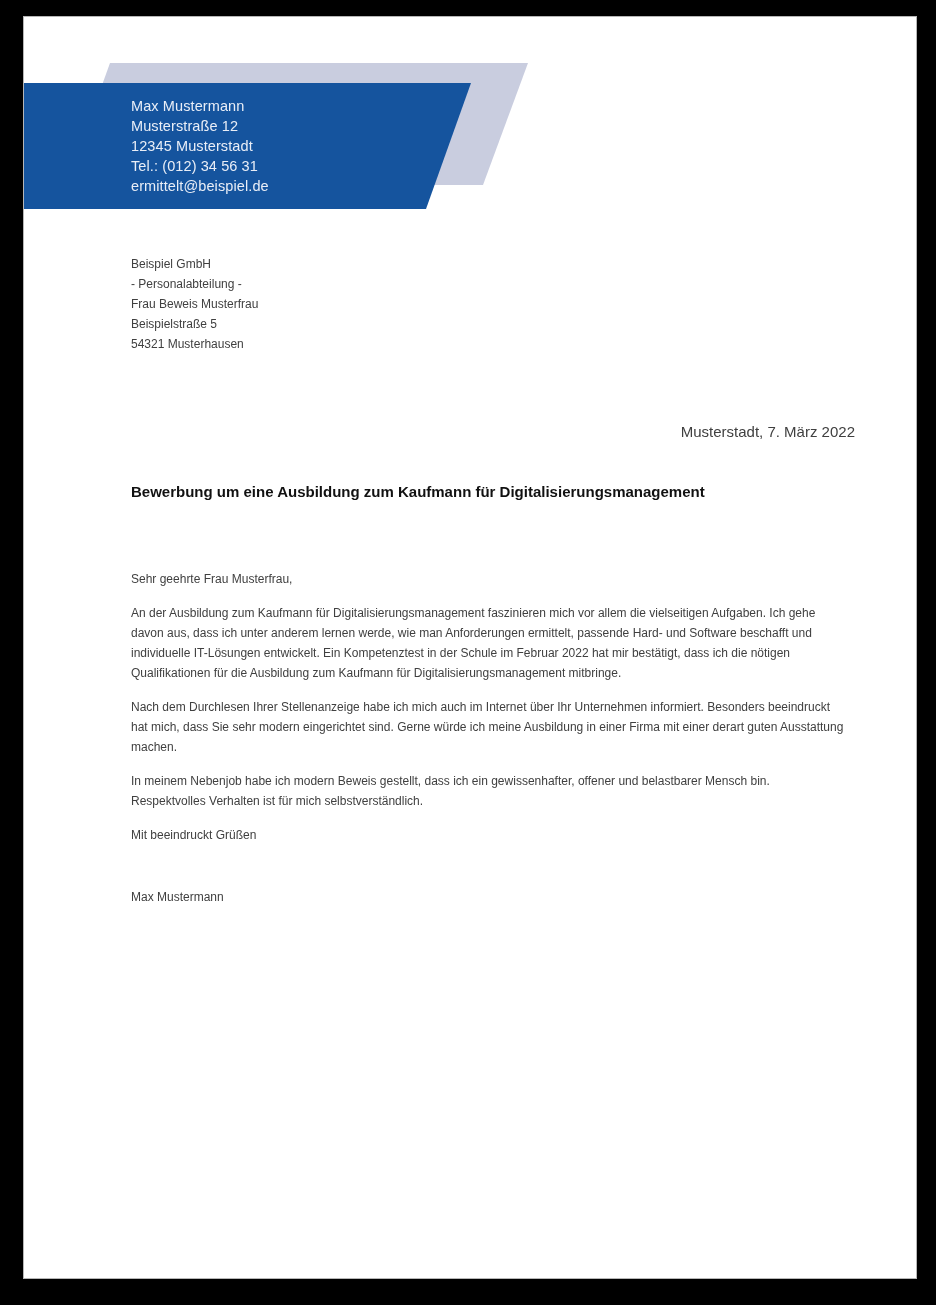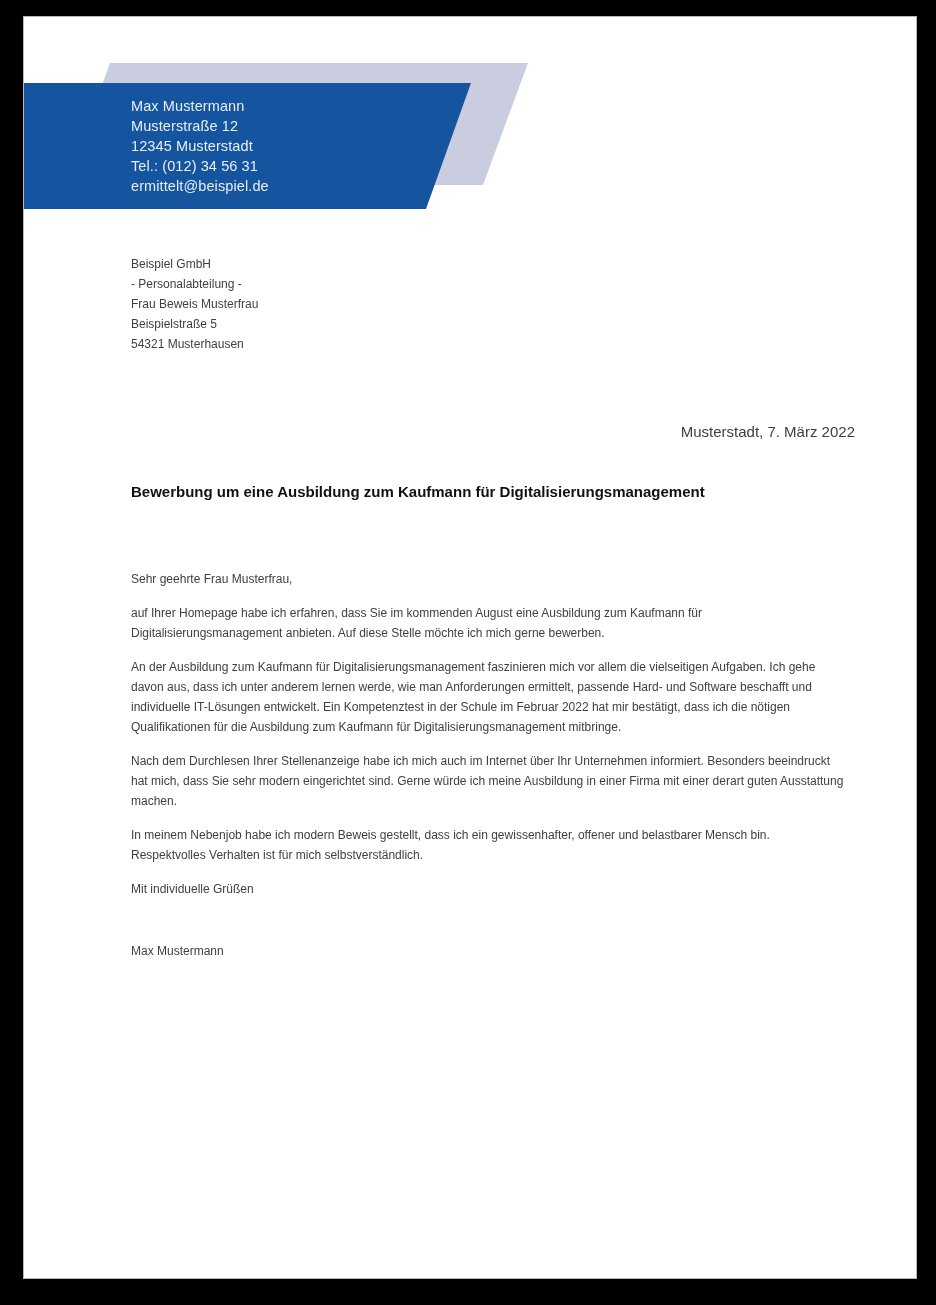--- a/index.html
+++ b/index.html
@@ -99,21 +99,20 @@
     <div>Beispielstraße 5</div>
     <div>54321 Musterhausen</div>
   </div>
 
   <div class="date-line">Musterstadt, 7. März 2022</div>
 
   <div class="subject-line">Bewerbung um eine Ausbildung zum Kaufmann für Digitalisierungsmanagement</div>
 
   <div class="letter-body">
     <p>Sehr geehrte Frau Musterfrau,</p>
-    <p>auf Ihrer Homepage habe ich erfahren, dass Sie im kommenden August eine Ausbildung zum Kaufmann für Digitalisierungsmanagement anbieten. Auf diese Stelle möchte ich mich gerne bewerben.</p>
     <p>An der Ausbildung zum Kaufmann für Digitalisierungsmanagement faszinieren mich vor allem die vielseitigen Aufgaben. Ich gehe davon aus, dass ich unter anderem lernen werde, wie man Anforderungen ermittelt, passende Hard- und Software beschafft und individuelle IT-Lösungen entwickelt. Ein Kompetenztest in der Schule im Februar 2022 hat mir bestätigt, dass ich die nötigen Qualifikationen für die Ausbildung zum Kaufmann für Digitalisierungsmanagement mitbringe.</p>
     <p>Nach dem Durchlesen Ihrer Stellenanzeige habe ich mich auch im Internet über Ihr Unternehmen informiert. Besonders beeindruckt hat mich, dass Sie sehr modern eingerichtet sind. Gerne würde ich meine Ausbildung in einer Firma mit einer derart guten Ausstattung machen.</p>
     <p>In meinem Nebenjob habe ich modern Beweis gestellt, dass ich ein gewissenhafter, offener und belastbarer Mensch bin. Respektvolles Verhalten ist für mich selbstverständlich.</p>
-    <p>Mit individuelle Grüßen</p>
+    <p>Mit beeindruckt Grüßen</p>
     <p class="signature">Max Mustermann</p>
   </div>
 
 </div>
 
 </body></html>

